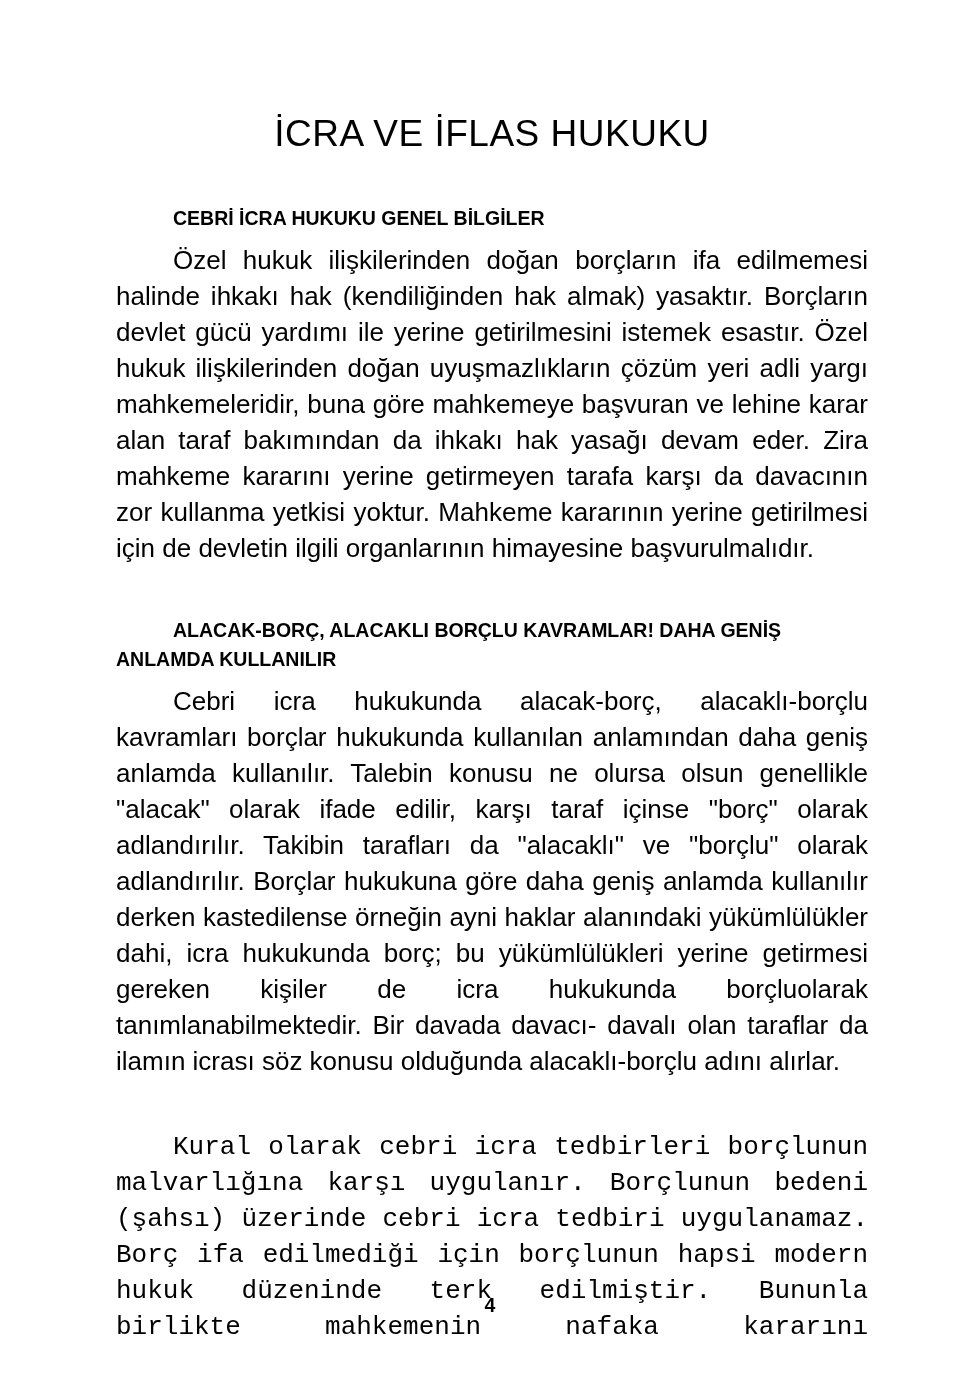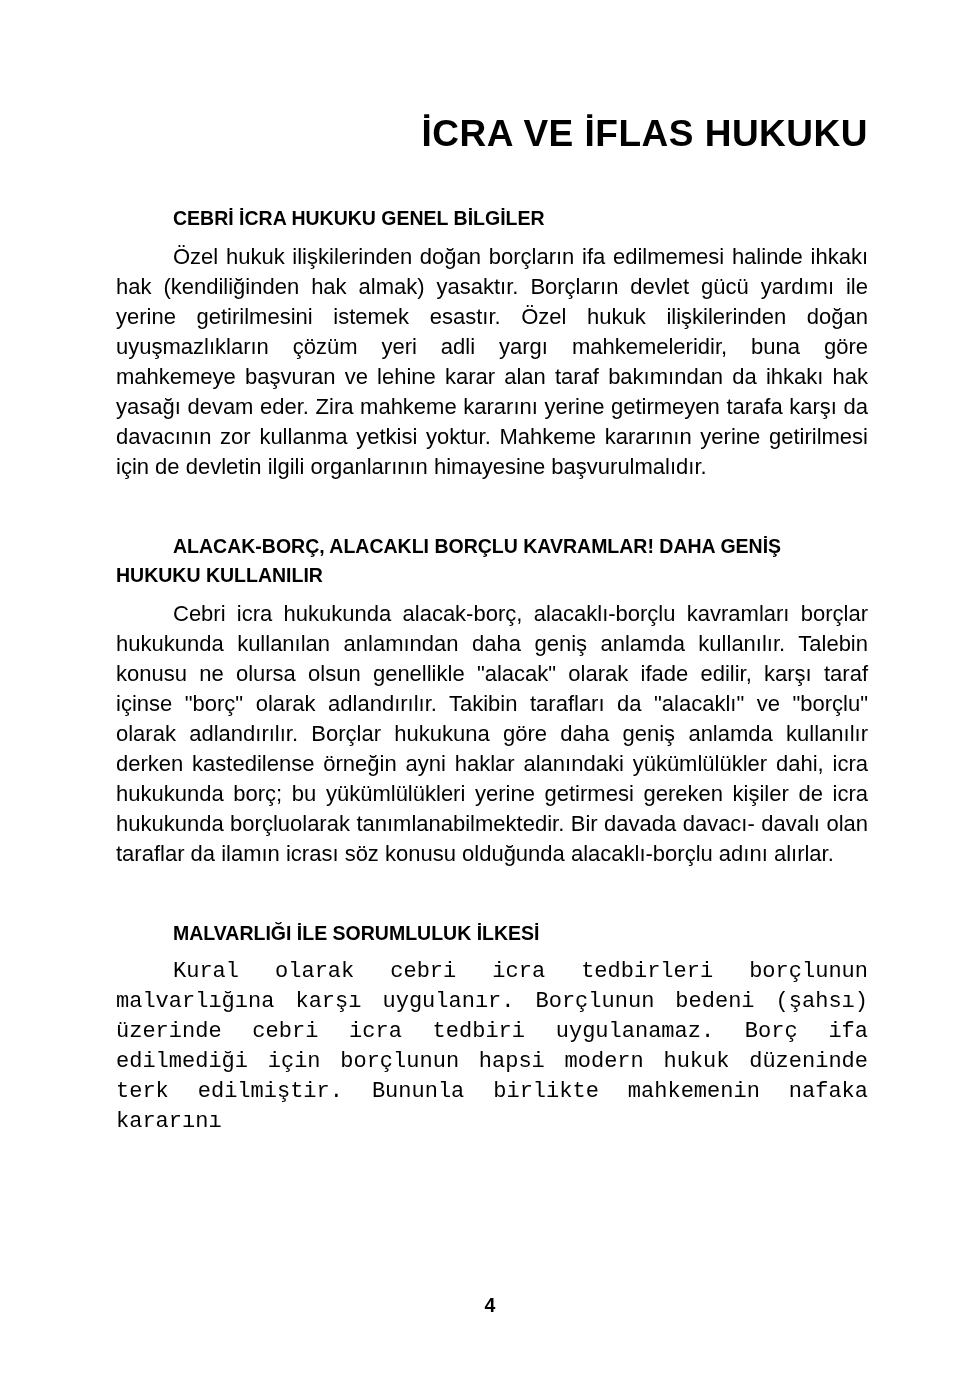--- a/index.html
+++ b/index.html
@@ -17,40 +17,40 @@
   }
   .page {
     box-sizing: border-box;
     width: 980px;
     height: 1386px;
     padding: 112px 112px 0 116px;
     position: relative;
   }
   .doc-title {
     font-size: 37px;
-    font-weight: bold;
-    text-align: right;
+    font-weight: normal;
+    text-align: center;
     letter-spacing: 0.5px;
     margin: 0 0 48px 0;
     line-height: 44px;
   }
   .doc-section {
     margin: 0 0 50px 0;
   }
   .heading {
     font-size: 19.5px;
     font-weight: bold;
     line-height: 29px;
     text-indent: 57px;
     text-align: left;
     margin: 16px 0 9px 0;
   }
   .para {
-    font-size: 22px;
-    line-height: 30px;
+    font-size: 26px;
+    line-height: 36px;
     text-align: justify;
     text-indent: 57px;
     margin: 0 0 14px 0;
   }
   .para.justify-last {
     text-align-last: justify;
     font-family: Liberation Mono, monospace;
   }
   .page-number {
     position: absolute;
@@ -68,24 +68,23 @@
 <div class="page">
 
   <h1 class="doc-title">İCRA VE İFLAS HUKUKU</h1>
 
   <section class="doc-section">
     <h2 class="heading">CEBRİ İCRA HUKUKU GENEL BİLGİLER</h2>
     <p class="para">Özel hukuk ilişkilerinden doğan borçların ifa edilmemesi halinde ihkakı hak (kendiliğinden hak almak) yasaktır. Borçların devlet gücü yardımı ile yerine getirilmesini istemek esastır. Özel hukuk ilişkilerinden doğan uyuşmazlıkların çözüm yeri adli yargı mahkemeleridir, buna göre mahkemeye başvuran ve lehine karar alan taraf bakımından da ihkakı hak yasağı devam eder. Zira mahkeme kararını yerine getirmeyen tarafa karşı da davacının zor kullanma yetkisi yoktur. Mahkeme kararının yerine getirilmesi için de devletin ilgili organlarının himayesine başvurulmalıdır.</p>
   </section>
 
   <section class="doc-section">
-    <h2 class="heading">ALACAK-BORÇ, ALACAKLI BORÇLU KAVRAMLAR! DAHA GENİŞ HUKUKU KULLANILIR</h2>
+    <h2 class="heading">ALACAK-BORÇ, ALACAKLI BORÇLU KAVRAMLAR! DAHA GENİŞ ANLAMDA KULLANILIR</h2>
     <p class="para">Cebri icra hukukunda alacak-borç, alacaklı-borçlu kavramları borçlar hukukunda kullanılan anlamından daha geniş anlamda kullanılır. Talebin konusu ne olursa olsun genellikle "alacak" olarak ifade edilir, karşı taraf içinse "borç" olarak adlandırılır. Takibin tarafları da "alacaklı" ve "borçlu" olarak adlandırılır. Borçlar hukukuna göre daha geniş anlamda kullanılır derken kastedilense örneğin ayni haklar alanındaki yükümlülükler dahi, icra hukukunda borç; bu yükümlülükleri yerine getirmesi gereken kişiler de icra hukukunda borçluolarak tanımlanabilmektedir. Bir davada davacı- davalı olan taraflar da ilamın icrası söz konusu olduğunda alacaklı-borçlu adını alırlar.</p>
   </section>
 
   <section class="doc-section">
-    <h2 class="heading">MALVARLIĞI İLE SORUMLULUK İLKESİ</h2>
     <p class="para justify-last">Kural olarak cebri icra tedbirleri borçlunun malvarlığına karşı uygulanır. Borçlunun bedeni (şahsı) üzerinde cebri icra tedbiri uygulanamaz. Borç ifa edilmediği için borçlunun hapsi modern hukuk düzeninde terk edilmiştir.  Bununla birlikte mahkemenin nafaka kararını</p>
   </section>
 
   <div class="page-number">4</div>
 
 </div>
 
 </body></html>

